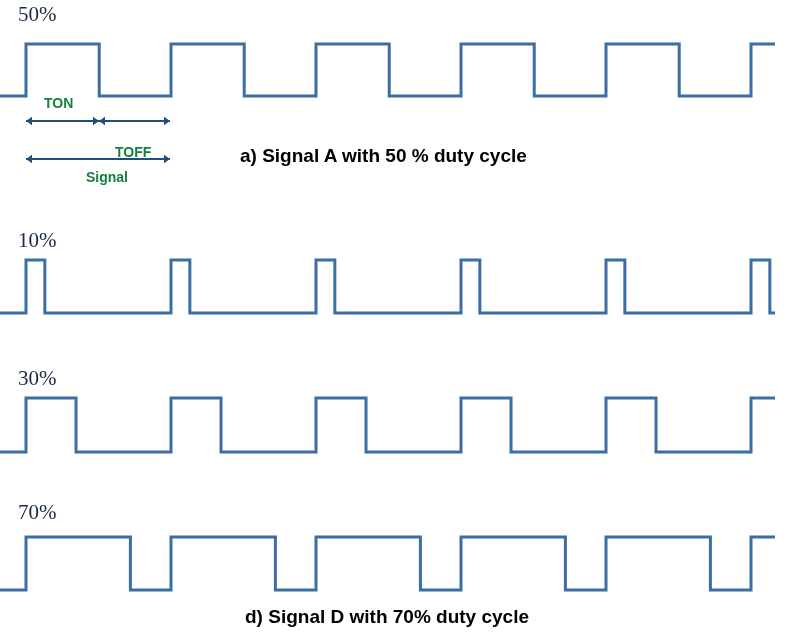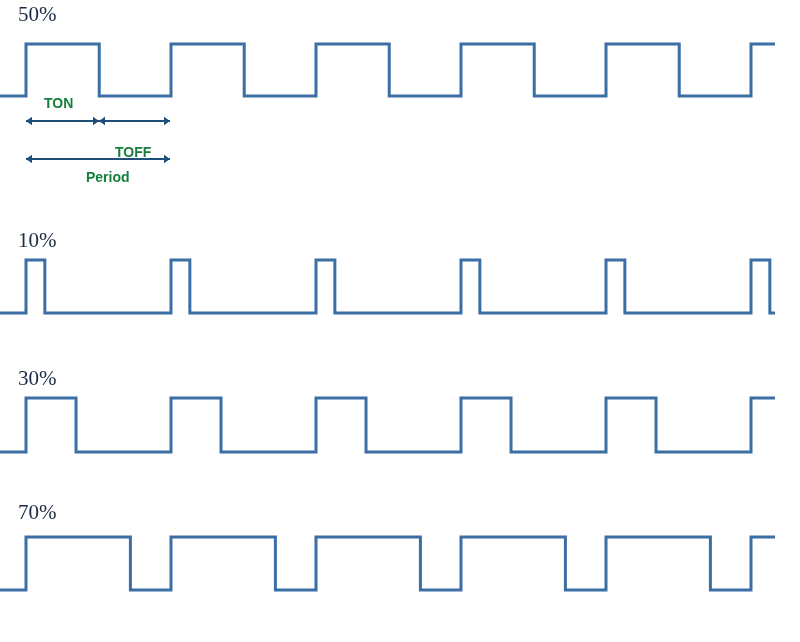--- a/index.html
+++ b/index.html
@@ -78,16 +78,18 @@
       </g>
       <g>
         <line x1="26" y1="159" x2="170" y2="159" stroke="#1f4e79" stroke-width="2"></line>
         <polygon points="26,159 32,154.71428571428572 32,163.28571428571428" fill="#1f4e79"></polygon>
         <polygon points="170,159 164,154.71428571428572 164,163.28571428571428" fill="#1f4e79"></polygon>
       </g>
     </svg>
 
   <div class="dim-label" style="left:44px; top:95px;">TON</div>
   <div class="dim-label" style="left:115px; top:131px;margin-top:13px;">TOFF</div>
-  <div class="dim-label" style="left:86px; top:169px;">Period</div>
+  <div class="dim-label" style="left:86px; top:169px;">Signal</div>
 
+  <div class="caption" style="left:240px; top:145px;">a) Signal A with 50 % duty cycle</div>
+  <div class="caption" style="left:245px; top:606px;">d) Signal D with 70% duty cycle</div>
 
 </div>
 
 </body></html>

